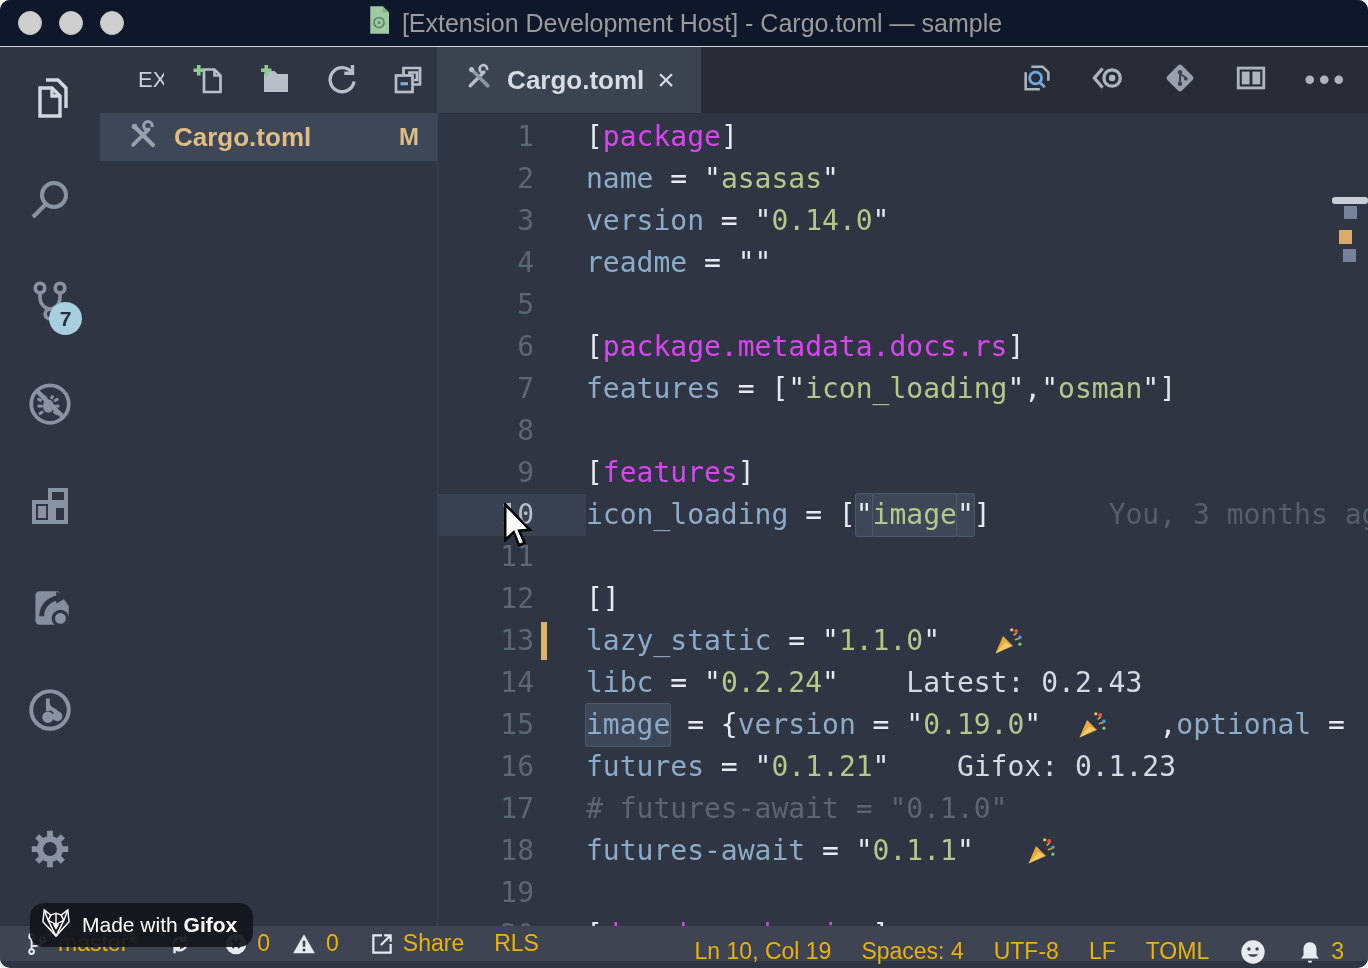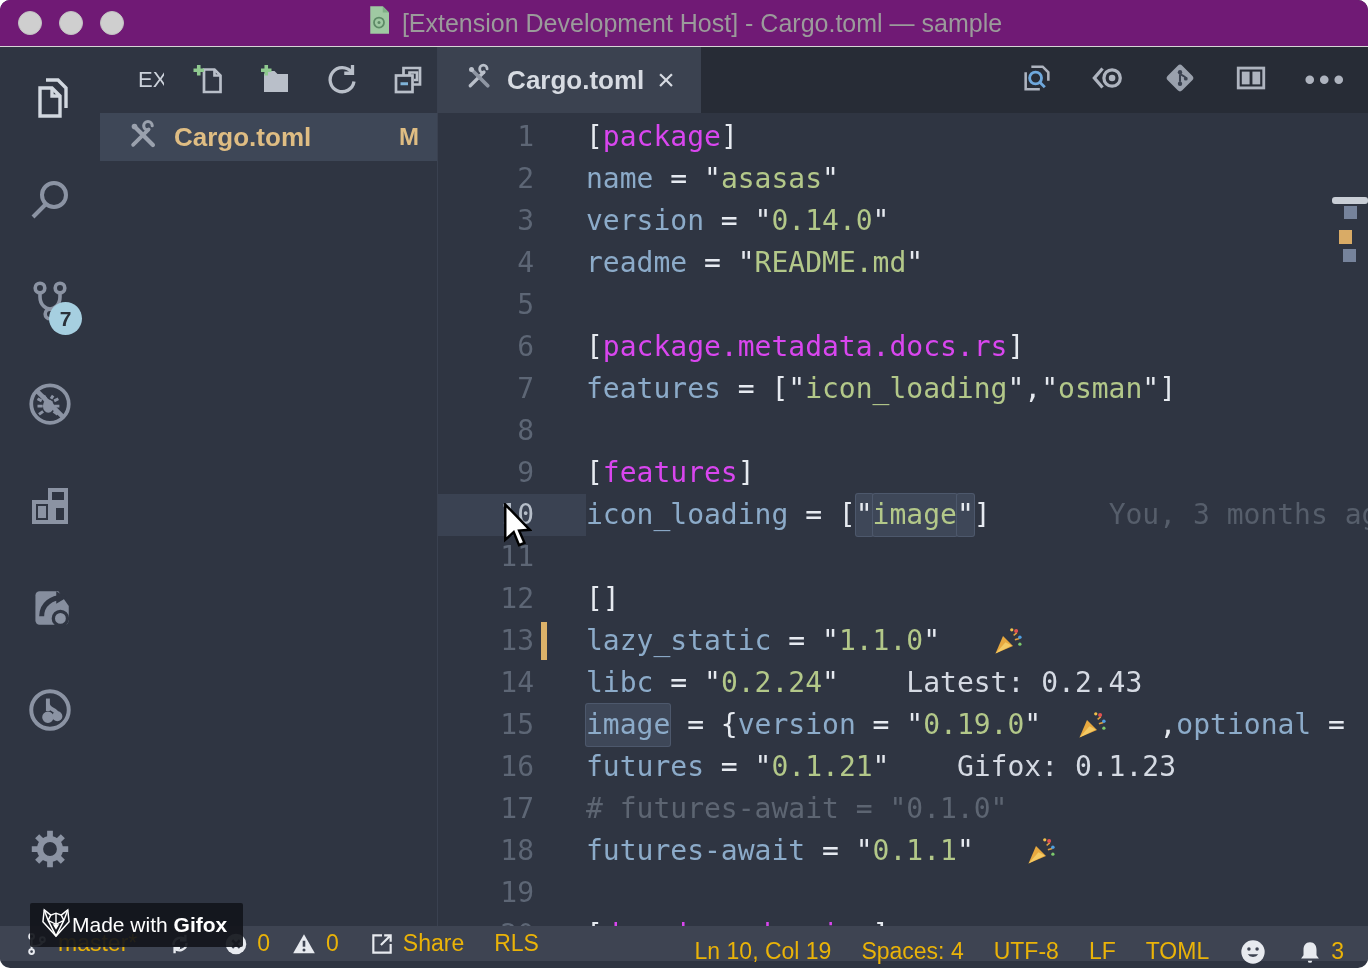--- a/index.html
+++ b/index.html
@@ -1,19 +1,19 @@
 <!DOCTYPE html>
 <html><head>
 <meta charset="utf-8">
 <style>
   html,body{margin:0;padding:0;background:#ffffff;font-family:"Liberation Sans",sans-serif;}
   .window{position:relative;width:1368px;height:968px;border-radius:10px;overflow:hidden;background:#2f3542;}
 
   
-  .titlebar{position:relative;height:46px;background:#701a75;border-bottom:1px solid #d6d6d6;display:flex;align-items:center;justify-content:center;}
+  .titlebar{position:relative;height:46px;background:#0f172a;border-bottom:1px solid #d6d6d6;display:flex;align-items:center;justify-content:center;}
   .traffic{position:absolute;left:18px;top:0;height:100%;display:flex;align-items:center;gap:17px;}
   .tl{width:22px;height:22px;border-radius:50%;background:#cfcfcf;border:1px solid #c2c2c2;}
   .titlewrap{display:flex;align-items:center;gap:10px;color:#9b9b9b;font-size:25px;font-weight:500;}
 
   
   .main{display:flex;height:879px;}
 
   
   .activity{width:100px;display:flex;flex-direction:column;align-items:center;flex:none;}
   .act-item{height:102px;display:flex;align-items:center;justify-content:center;width:100%;position:relative;}
@@ -61,21 +61,21 @@
   .mouse-cursor{position:absolute;left:62px;top:390px;z-index:60;}
 
   
   .statusbar{height:35px;background:#3e4452;display:flex;align-items:center;color:#eab308;font-size:23px;padding:0 24px;gap:0;position:relative;}
   .st-item{display:flex;align-items:center;gap:8px;white-space:nowrap;}
   .st-left{display:flex;align-items:center;gap:30px;}
   .st-right{margin-left:auto;display:flex;align-items:center;gap:30px;margin-top:16px;}
   .st-item svg{display:block;}
 
   
-  .gifox{position:absolute;left:30px;bottom:21px;height:44px;background:rgba(18,21,27,0.92);border-radius:2px;display:flex;align-items:center;padding:0 16px 0 10px;z-index:100;color:#ffffff;font-size:21px;}
+  .gifox{position:absolute;left:30px;bottom:21px;height:44px;background:rgba(18,21,27,0.92);border-radius:14px;display:flex;align-items:center;gap:10px;padding:0 16px 0 10px;z-index:100;color:#ffffff;font-size:21px;}
   .gifox b{font-weight:700;}
 </style>
 </head>
 <body>
 
 <div class="window">
 
   <div class="titlebar">
     <div class="traffic">
       <div class="tl"></div>
@@ -256,21 +256,21 @@
           </span>
           <span class="dots">•••</span>
         </div>
       </div>
 
       <div class="editor">
         <div class="lines" id="code-lines">
             <div class="line"><span class="ln">1</span><span class="code"><span class="tk-p">[</span><span class="tk-sec">package</span><span class="tk-p">]</span></span></div>
             <div class="line"><span class="ln">2</span><span class="code"><span class="tk-k">name</span><span class="tk-p"> = "</span><span class="tk-s">asasas</span><span class="tk-p">"</span></span></div>
             <div class="line"><span class="ln">3</span><span class="code"><span class="tk-k">version</span><span class="tk-p"> = "</span><span class="tk-s">0.14.0</span><span class="tk-p">"</span></span></div>
-            <div class="line"><span class="ln">4</span><span class="code"><span class="tk-k">readme</span><span class="tk-p"> = "</span><span class="tk-s">README.md</span><span class="tk-p">"</span></span></div>
+            <div class="line"><span class="ln">4</span><span class="code"><span class="tk-k">readme</span><span class="tk-p"> = "</span><span class="tk-p">"</span></span></div>
             <div class="line"><span class="ln">5</span><span class="code"></span></div>
             <div class="line"><span class="ln">6</span><span class="code"><span class="tk-p">[</span><span class="tk-sec">package.metadata.docs.rs</span><span class="tk-p">]</span></span></div>
             <div class="line"><span class="ln">7</span><span class="code"><span class="tk-k">features</span><span class="tk-p"> = ["</span><span class="tk-s">icon_loading</span><span class="tk-p">","</span><span class="tk-s">osman</span><span class="tk-p">"]</span></span></div>
             <div class="line"><span class="ln">8</span><span class="code"></span></div>
             <div class="line"><span class="ln">9</span><span class="code"><span class="tk-p">[</span><span class="tk-sec">features</span><span class="tk-p">]</span></span></div>
             <div class="line current"><span class="ln">10</span><span class="code"><span class="tk-k">icon_loading</span><span class="tk-p"> = [</span><span class="tk-p hl">"</span><span class="tk-s hl">image</span><span class="tk-p hl">"</span><span class="tk-p">]</span><span class="tk-p">       </span><span class="tk-blame">You, 3 months ago</span></span></div>
             <div class="line"><span class="ln">11</span><span class="code"></span></div>
             <div class="line"><span class="ln">12</span><span class="code"><span class="tk-p">[</span><span class="tk-p">]</span></span></div>
             <div class="line"><span class="ln">13</span><span class="modbar"></span><span class="code"><span class="tk-k">lazy_static</span><span class="tk-p"> = "</span><span class="tk-s">1.1.0</span><span class="tk-p">"</span><span class="tk-p">   </span><span class="emoji"><svg width="30" height="30" viewBox="0 0 24 24">
                     <polygon points="2,22 8,8 16,16" fill="#e8a93f"></polygon>

